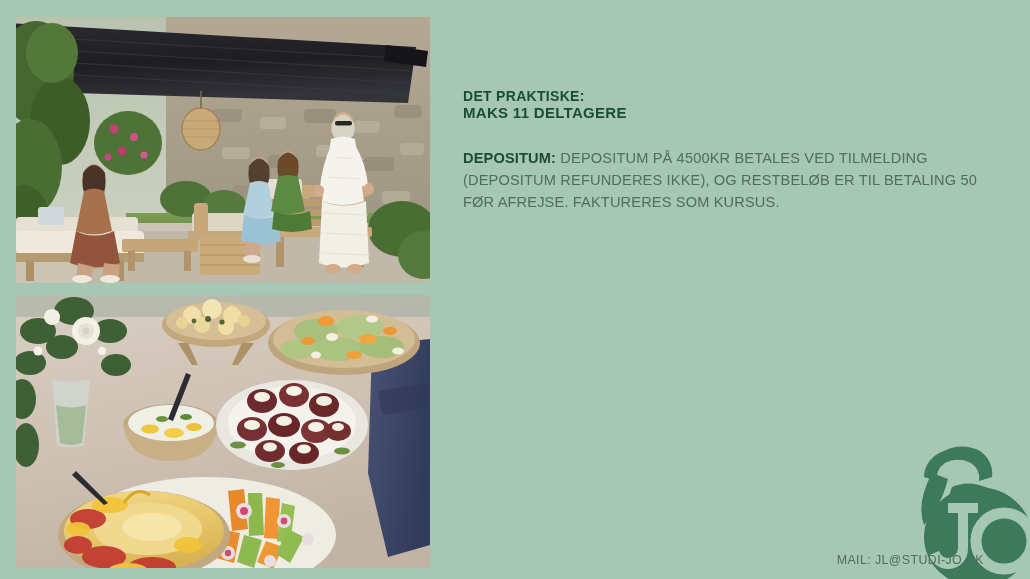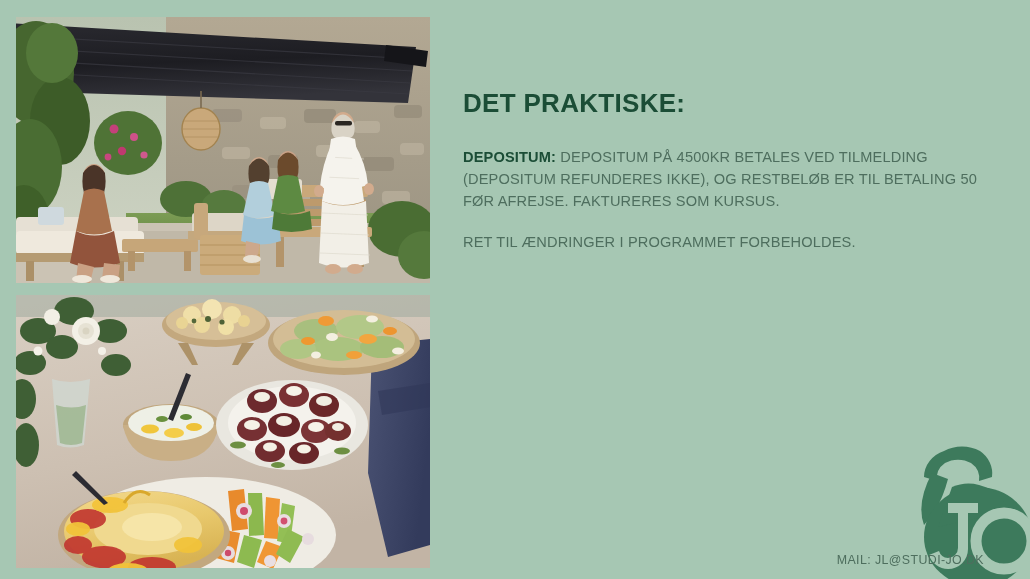--- a/index.html
+++ b/index.html
@@ -46,26 +46,25 @@
 
   
   .content-column {
     position: absolute;
     left: 463px;
     top: 88px;
     width: 520px;
   }
 
   .slide-title {
-    font-size: 26px;
+    font-size: 14px;
     font-weight: bold;
     letter-spacing: 0.3px;
     color: #1b4d36;
     text-transform: uppercase;
-    margin-bottom: 28px;
   }
 
   .subheading {
     font-size: 15px;
     font-weight: bold;
     letter-spacing: 0.3px;
     color: #1b4d36;
     text-transform: uppercase;
     margin-bottom: 27px;
   }
@@ -469,29 +468,27 @@
           <path d="M88 210 L56 180 L60 176 L92 208Z" fill="#2b2b32"></path>
         </g>
       </svg>
     </div>
   </div>
 
   <div class="content-column">
 
     <h1 class="slide-title">DET PRAKTISKE:</h1>
 
+    <h2 class="subheading">MAKS 11 DELTAGERE</h2>
 
     <p class="body-paragraph">
       <span class="lead-in">DEPOSITUM:</span><span> DEPOSITUM PÅ 4500KR BETALES VED TILMELDING (DEPOSITUM REFUNDERES IKKE), OG RESTBELØB ER TIL BETALING 50 FØR AFREJSE. FAKTURERES SOM KURSUS.</span>
     </p>
 
 
-    <p class="body-paragraph">
-      <span class="lead-in"></span><span>RET TIL ÆNDRINGER I PROGRAMMET FORBEHOLDES.</span>
-    </p>
 
   </div>
 
   <div class="mail-line">MAIL: JL@STUDI-JO.DK</div>
 
   <div class="brand-logo">
     <svg viewBox="0 0 138 138">
       <defs>
         <mask id="joCut">
           <rect width="138" height="138" fill="#fff"></rect>

